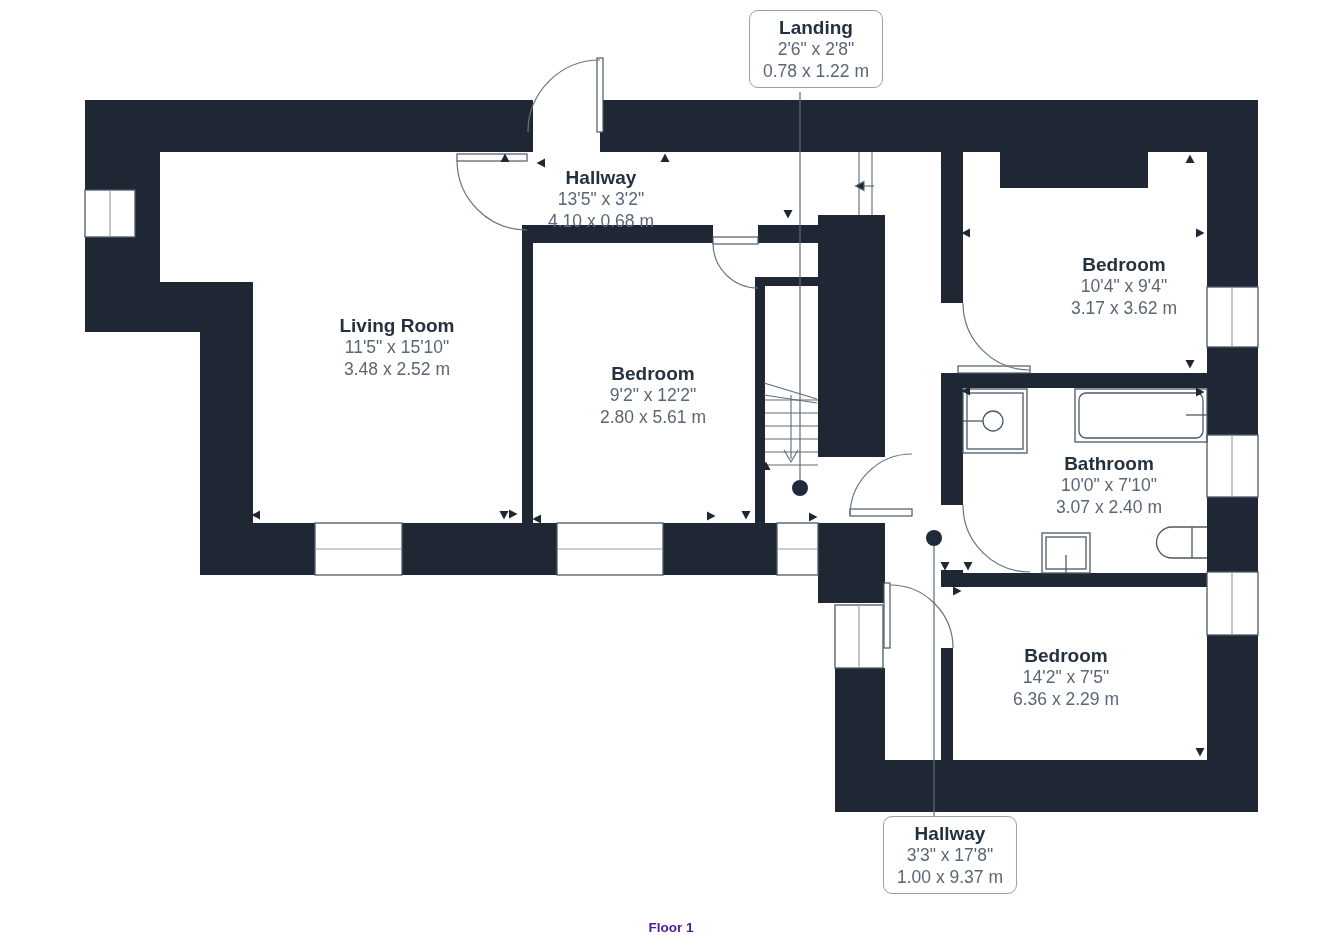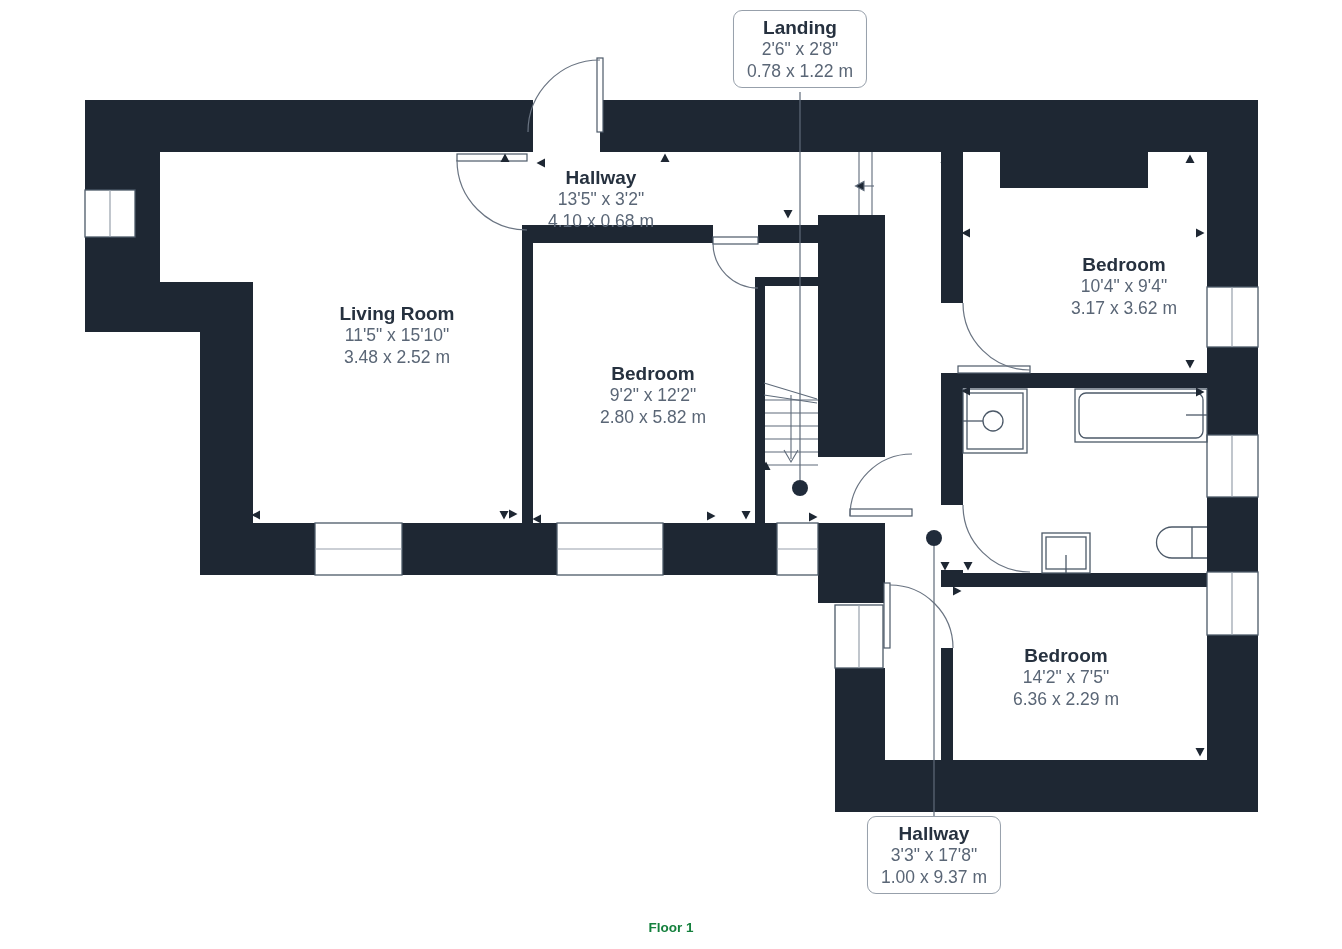--- a/index.html
+++ b/index.html
@@ -11,26 +11,26 @@
   .plan-svg{position:absolute;left:0;top:0;}
   .room-label{
     position:absolute;transform:translateX(-50%);text-align:center;
     color:#26313f;white-space:nowrap;pointer-events:none;
   }
   .room-name{font-size:19px;font-weight:bold;line-height:23px;color:#26313f;}
   .room-dim{font-size:17.5px;line-height:21.5px;color:#5a6676;}
   .callout{
     position:absolute;transform:translateX(-50%);text-align:center;
     background:#ffffff;border:1.6px solid #97a0ab;border-radius:9px;
-    padding:5px 13px;white-space:nowrap;
+    padding:5px 13px;white-space:nowrap;margin-left:16px;
   }
   .callout .room-name{font-size:19px;}
   .floor-label{
     position:absolute;left:671px;top:920px;transform:translateX(-50%);
-    font-size:13.5px;font-weight:bold;color:#15803d;
+    font-size:13.5px;font-weight:bold;color:#4c1d95;
   }
 </style>
 </head>
 <body>
 
 <div class="canvas">
 
   <svg class="plan-svg" width="1342" height="949" viewBox="0 0 1342 949">
     <defs>
       <path id="tri-up" d="M0,-4.5 L4.5,4 L-4.5,4 Z" fill="#1e2733"></path>
@@ -201,44 +201,49 @@
       <use href="#tri-left" x="966" y="391"></use>
       <use href="#tri-right" x="513" y="514"></use>
       <use href="#tri-right" x="711" y="516"></use>
       <use href="#tri-right" x="813" y="517"></use>
       <use href="#tri-right" x="1200" y="233"></use>
       <use href="#tri-right" x="1200" y="392"></use>
       <use href="#tri-right" x="957" y="591"></use>
     </g>
   </svg>
 
-  <div class="room-label" style="left:397px;top:302px">
+  <div class="room-label" style="left:397px;top:314px">
     <div class="room-name">Living Room</div>
     <div class="room-dim">11'5" x 15'10"</div>
     <div class="room-dim">3.48 x 2.52 m</div>
   </div>
 
   <div class="room-label" style="left:601px;top:166px">
     <div class="room-name">Hallway</div>
     <div class="room-dim">13'5" x 3'2"</div>
     <div class="room-dim">4.10 x 0.68 m</div>
   </div>
 
   <div class="room-label" style="left:653px;top:362px">
     <div class="room-name">Bedroom</div>
     <div class="room-dim">9'2" x 12'2"</div>
-    <div class="room-dim">2.80 x 5.82 m</div>
+    <div class="room-dim">2.80 x 5.61 m</div>
   </div>
 
   <div class="room-label" style="left:1124px;top:253px">
     <div class="room-name">Bedroom</div>
     <div class="room-dim">10'4" x 9'4"</div>
     <div class="room-dim">3.17 x 3.62 m</div>
   </div>
 
+  <div class="room-label" style="left:1109px;top:452px">
+    <div class="room-name">Bathroom</div>
+    <div class="room-dim">10'0" x 7'10"</div>
+    <div class="room-dim">3.07 x 2.40 m</div>
+  </div>
 
   <div class="room-label" style="left:1066px;top:644px">
     <div class="room-name">Bedroom</div>
     <div class="room-dim">14'2" x 7'5"</div>
     <div class="room-dim">6.36 x 2.29 m</div>
   </div>
 
   <div class="callout" style="left:800px;top:10px">
     <div class="room-name">Landing</div>
     <div class="room-dim">2'6" x 2'8"</div>

